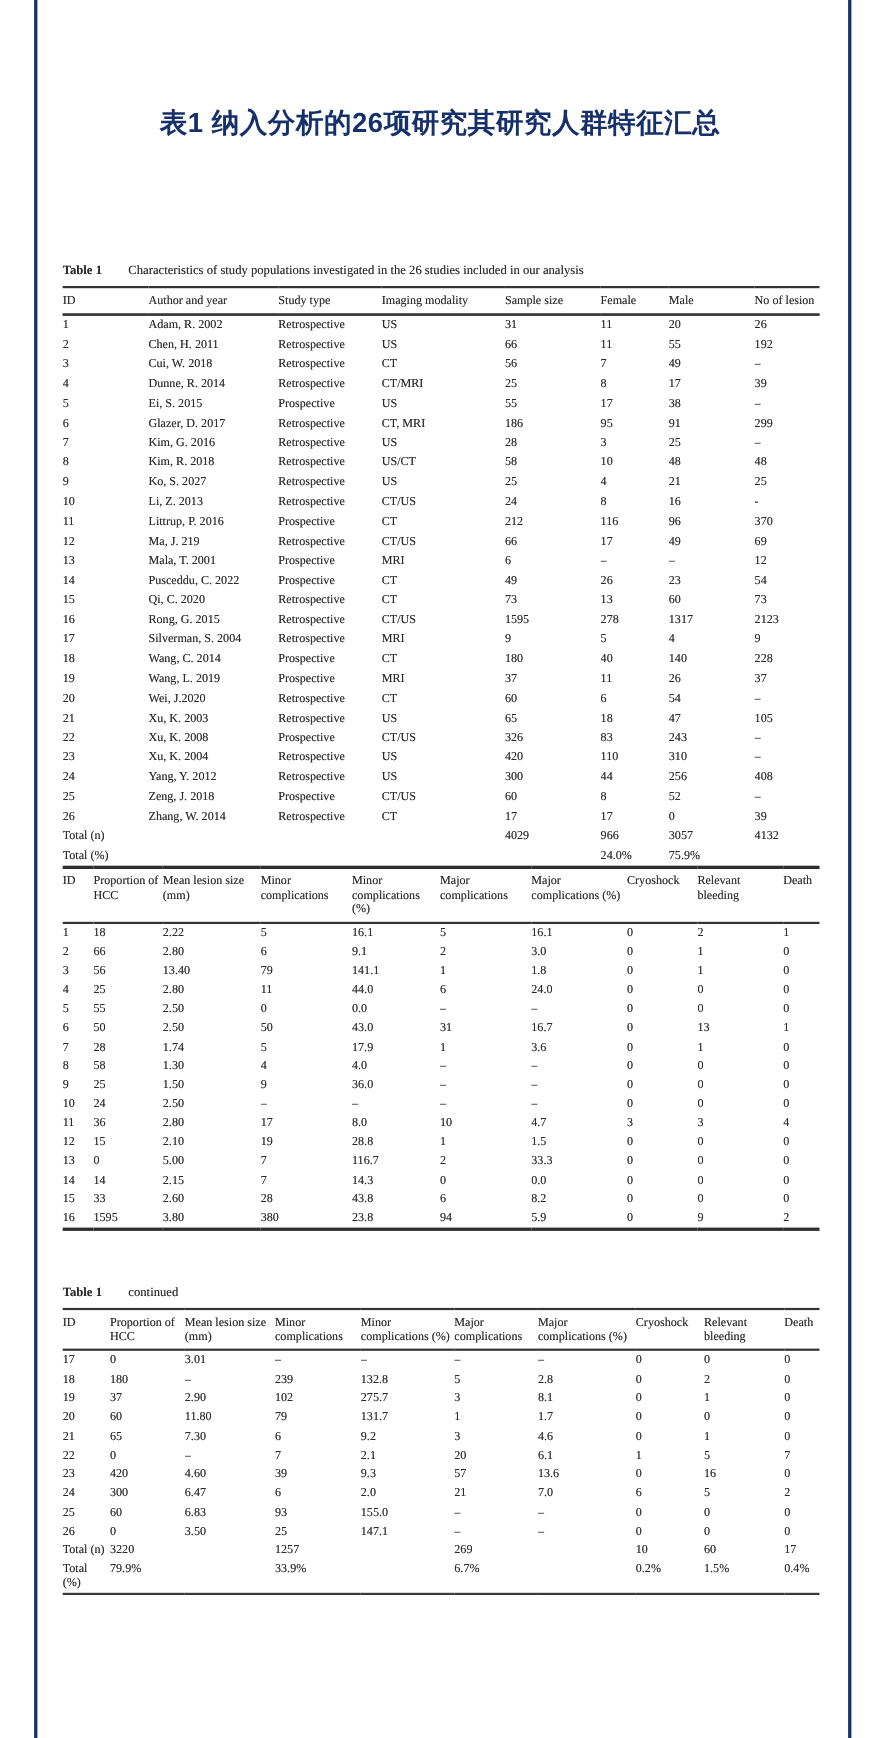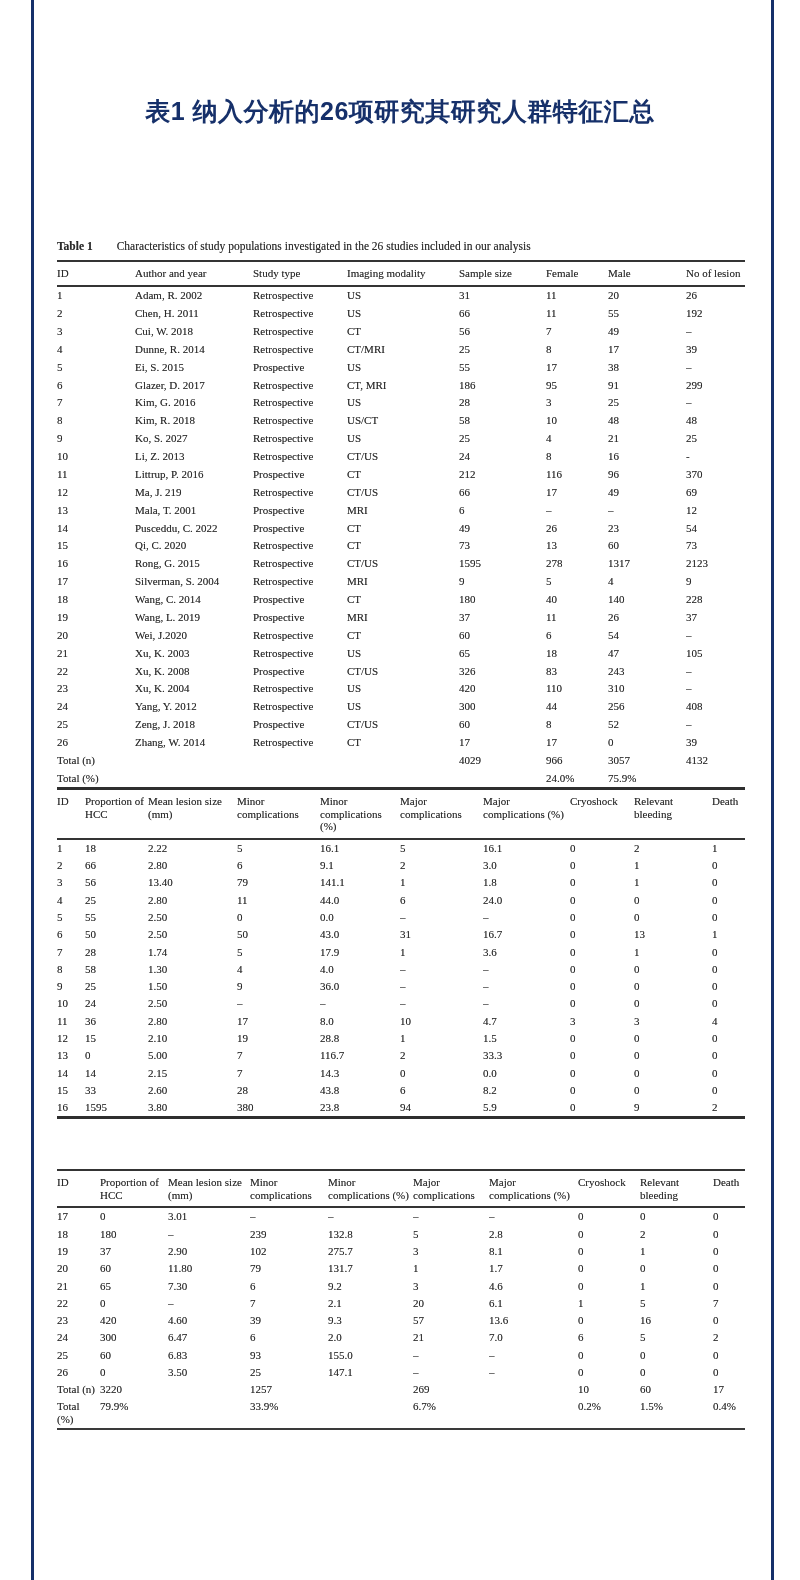--- a/index.html
+++ b/index.html
@@ -574,20 +574,21 @@
           <td>94</td>
           <td>5.9</td>
           <td>0</td>
           <td>9</td>
           <td>2</td>
         </tr>
       </tbody>
   </table>
 
   <div class="continued-block">
+    <p class="caption"><span class="cap-bold">Table 1</span><span>continued</span></p>
 
     <table id="table-continued">
       <colgroup>
         <col style="width:43px">
           <col style="width:68px">
           <col style="width:82px">
           <col style="width:78px">
           <col style="width:85px">
         <col style="width:76px">
           <col style="width:89px">

